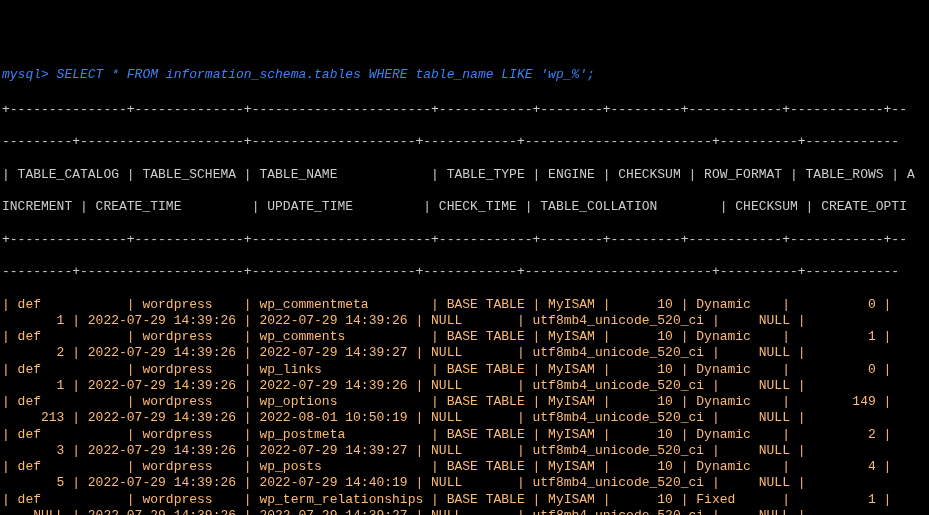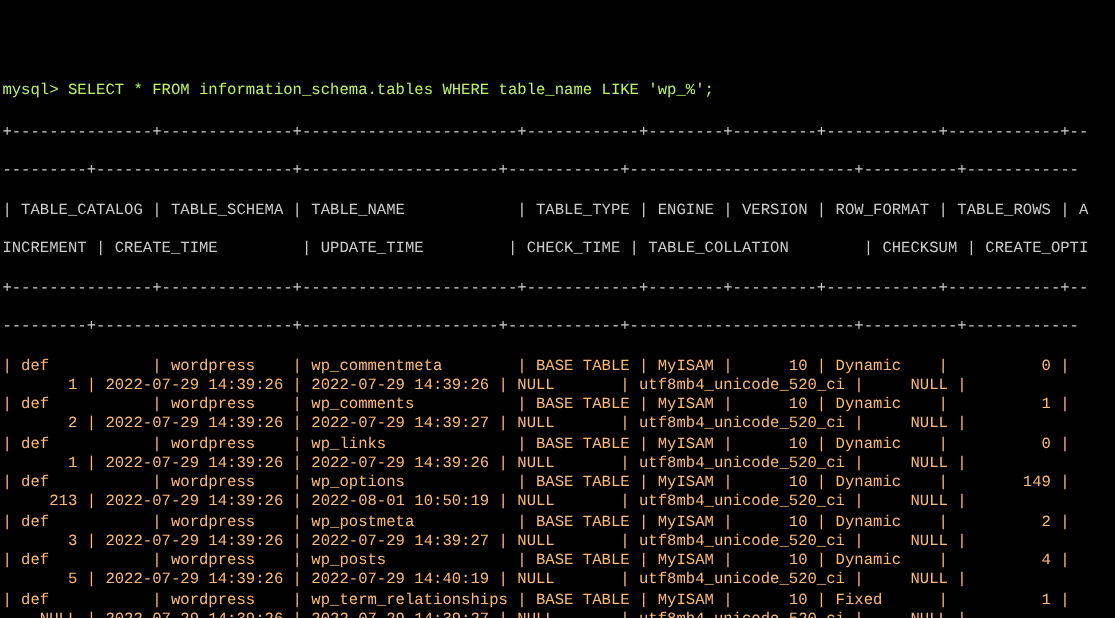--- a/index.html
+++ b/index.html
@@ -8,34 +8,34 @@
     color: #ccc;
     font-family: "Consolas", "Courier New", monospace;
     font-size: 13px;
     line-height: 1.25;
     padding: 2px;
     width: 929px;
     height: 515px;
     overflow: hidden;
     white-space: pre;
   }
-  .prompt-line { color: #bef264; margin-bottom: 2px; }
+  .prompt-line { color: #3b82f6; margin-bottom: 2px; font-style: italic; }
   .sep { color: #ccc; }
   .hdr { color: #ccc; }
   .row { color: #fdba74; }
 </style>
 </head>
 <body>
 
 
 
 <div class="prompt-line">mysql&gt; SELECT * FROM information_schema.tables WHERE table_name LIKE 'wp_%';</div>
 <div class="sep">+---------------+--------------+-----------------------+------------+--------+---------+------------+------------+--</div>
 <div class="sep">---------+---------------------+---------------------+------------+------------------------+----------+------------</div>
-<div class="hdr">| TABLE_CATALOG | TABLE_SCHEMA | TABLE_NAME            | TABLE_TYPE | ENGINE | VERSION | ROW_FORMAT | TABLE_ROWS | A</div>
+<div class="hdr">| TABLE_CATALOG | TABLE_SCHEMA | TABLE_NAME            | TABLE_TYPE | ENGINE | CHECKSUM | ROW_FORMAT | TABLE_ROWS | A</div>
 <div class="hdr">INCREMENT | CREATE_TIME         | UPDATE_TIME         | CHECK_TIME | TABLE_COLLATION        | CHECKSUM | CREATE_OPTI</div>
 <div class="sep">+---------------+--------------+-----------------------+------------+--------+---------+------------+------------+--</div>
 <div class="sep">---------+---------------------+---------------------+------------+------------------------+----------+------------</div>
 <div id="rows-container"><div class="row">| def           | wordpress    | wp_commentmeta        | BASE TABLE | MyISAM |      10 | Dynamic    |          0 |  </div><div class="row">       1 | 2022-07-29 14:39:26 | 2022-07-29 14:39:26 | NULL       | utf8mb4_unicode_520_ci |     NULL |            </div><div class="row">| def           | wordpress    | wp_comments           | BASE TABLE | MyISAM |      10 | Dynamic    |          1 |  </div><div class="row">       2 | 2022-07-29 14:39:26 | 2022-07-29 14:39:27 | NULL       | utf8mb4_unicode_520_ci |     NULL |            </div><div class="row">| def           | wordpress    | wp_links              | BASE TABLE | MyISAM |      10 | Dynamic    |          0 |  </div><div class="row">       1 | 2022-07-29 14:39:26 | 2022-07-29 14:39:26 | NULL       | utf8mb4_unicode_520_ci |     NULL |            </div><div class="row">| def           | wordpress    | wp_options            | BASE TABLE | MyISAM |      10 | Dynamic    |        149 |  </div><div class="row">     213 | 2022-07-29 14:39:26 | 2022-08-01 10:50:19 | NULL       | utf8mb4_unicode_520_ci |     NULL |            </div><div class="row">| def           | wordpress    | wp_postmeta           | BASE TABLE | MyISAM |      10 | Dynamic    |          2 |  </div><div class="row">       3 | 2022-07-29 14:39:26 | 2022-07-29 14:39:27 | NULL       | utf8mb4_unicode_520_ci |     NULL |            </div><div class="row">| def           | wordpress    | wp_posts              | BASE TABLE | MyISAM |      10 | Dynamic    |          4 |  </div><div class="row">       5 | 2022-07-29 14:39:26 | 2022-07-29 14:40:19 | NULL       | utf8mb4_unicode_520_ci |     NULL |            </div><div class="row">| def           | wordpress    | wp_term_relationships | BASE TABLE | MyISAM |      10 | Fixed      |          1 |  </div><div class="row">    NULL | 2022-07-29 14:39:26 | 2022-07-29 14:39:27 | NULL       | utf8mb4_unicode_520_ci |     NULL |            </div></div>
 
 
 
 
 
 

